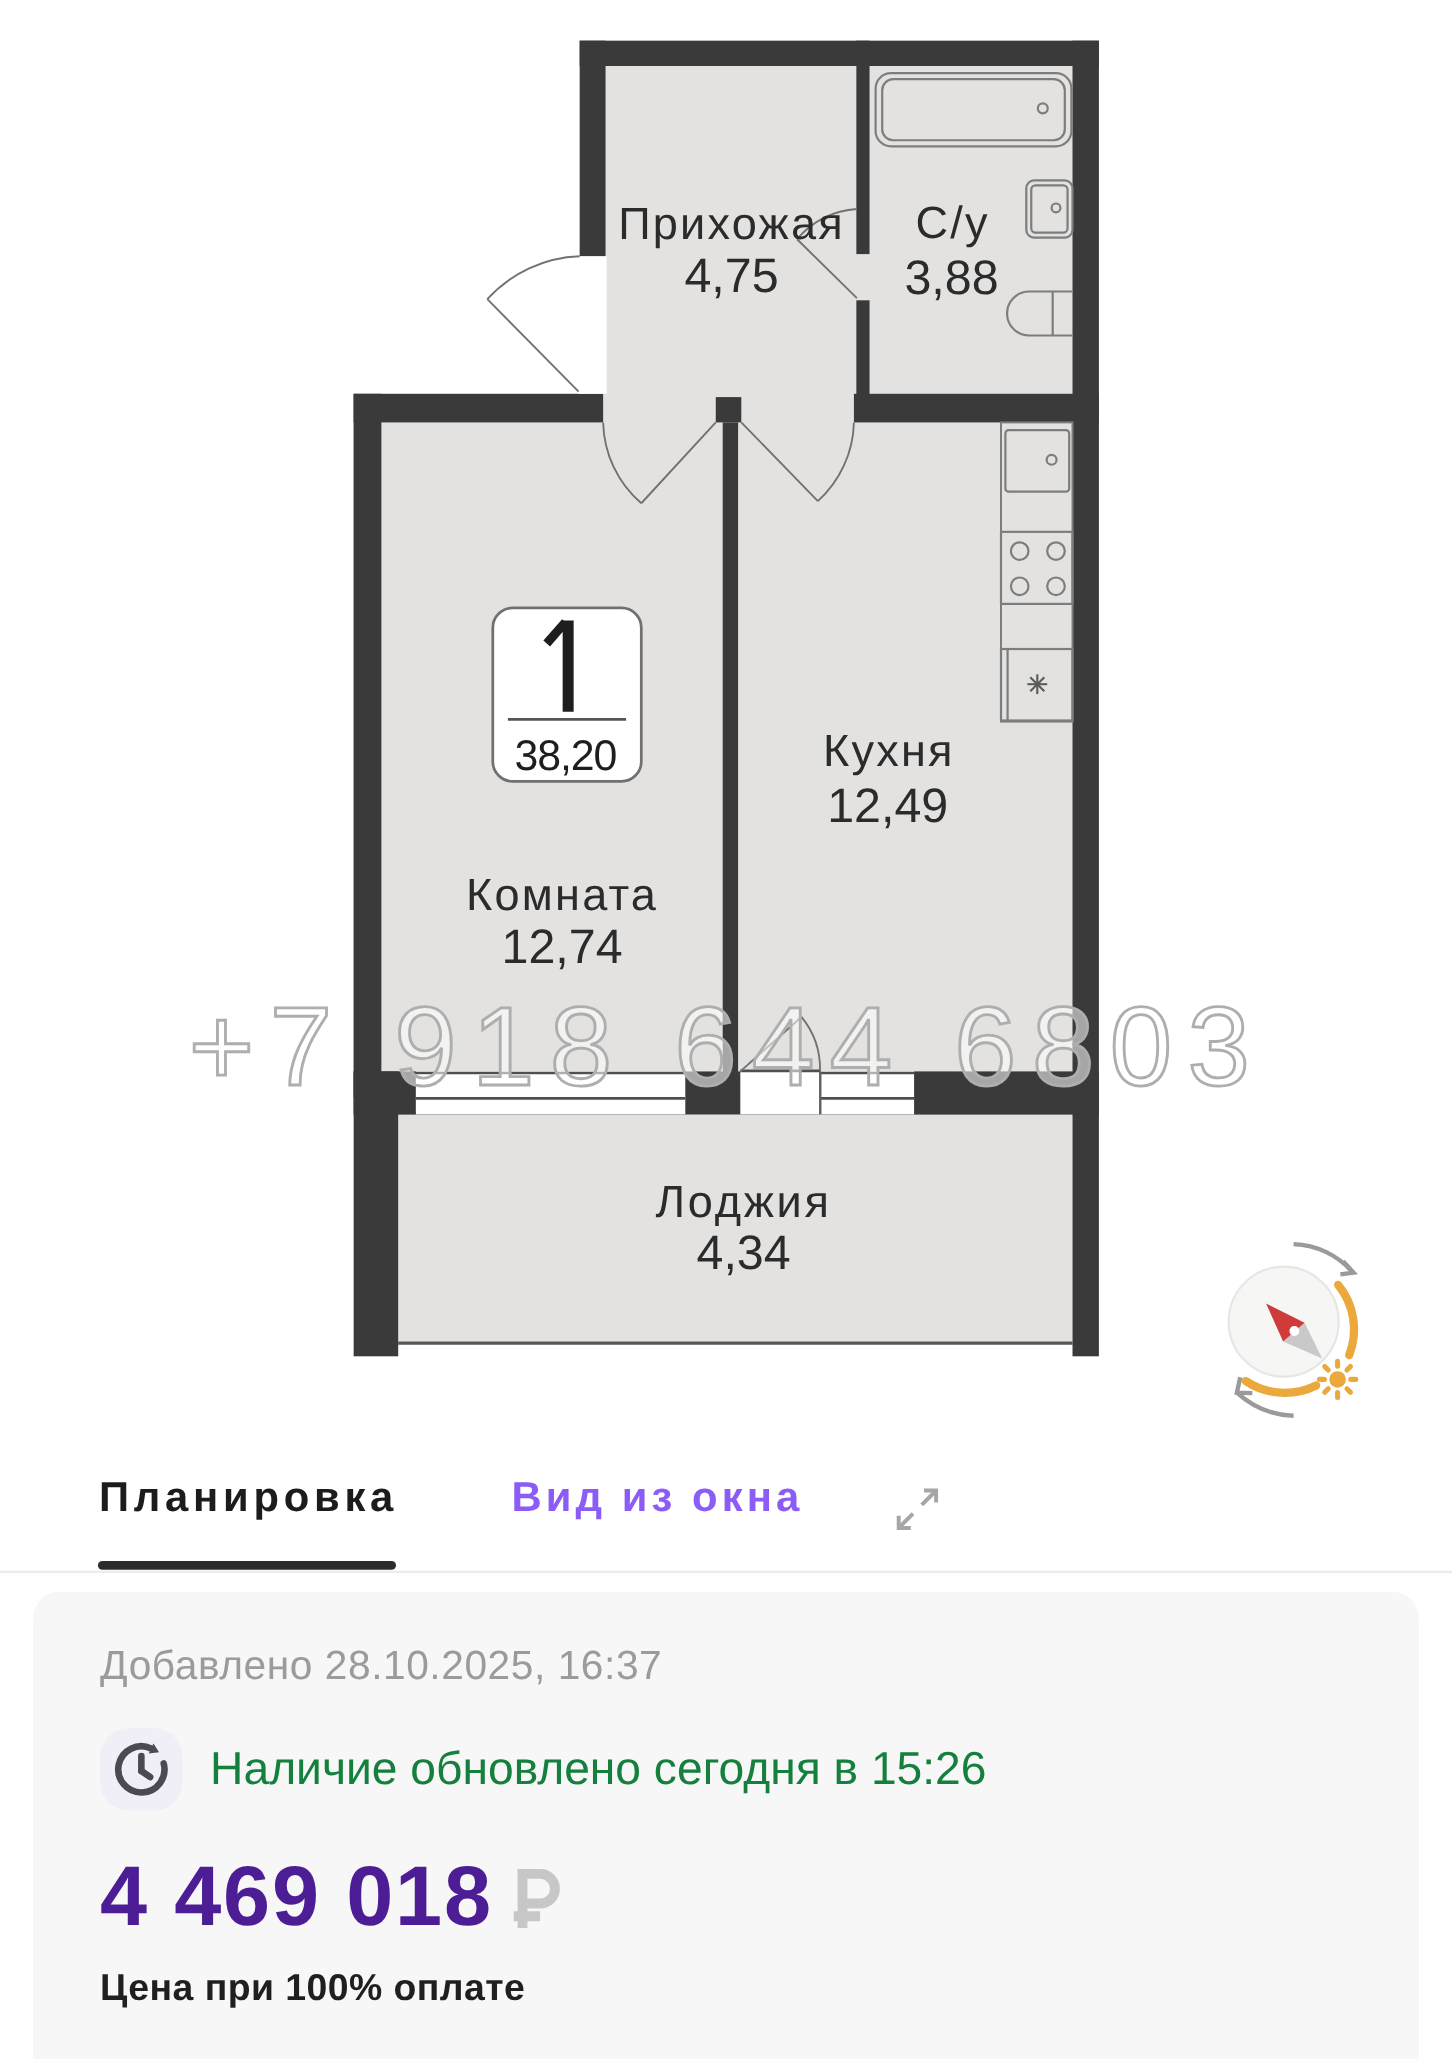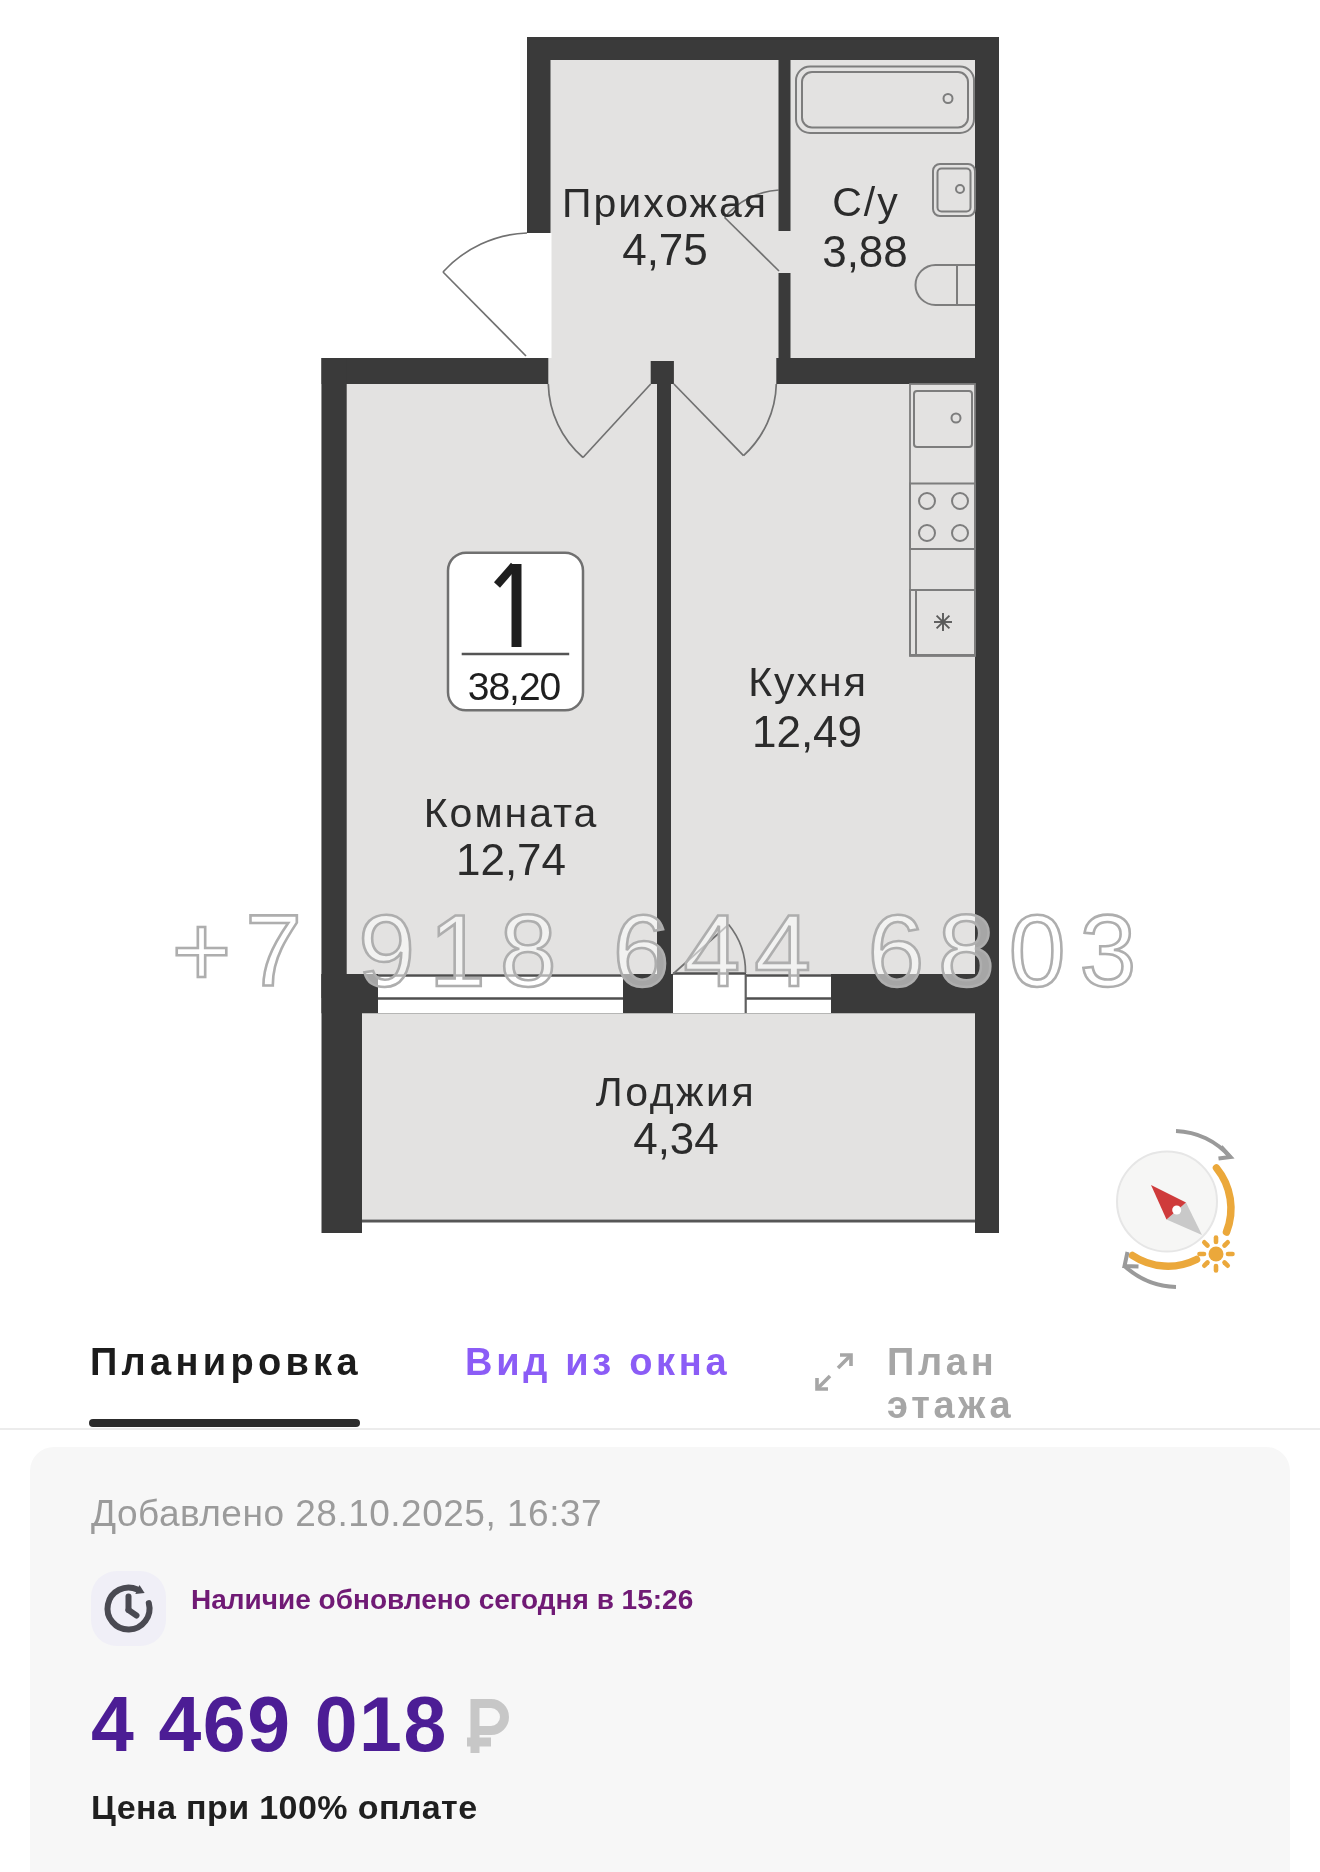--- a/index.html
+++ b/index.html
@@ -221,40 +221,39 @@
 
   <svg class="abs" style="left:810px;top:12px" width="48" height="48" viewBox="0 0 48 48">
     <g stroke="#a6a6a6" stroke-width="3.6" fill="none">
       <line x1="7" y1="41" x2="20" y2="28"></line>
       <path d="M 7 30 L 7 41 L 18 41"></path>
       <line x1="41" y1="7" x2="28" y2="20"></line>
       <path d="M 30 7 L 41 7 L 41 18"></path>
     </g>
   </svg>
 
-  <div class="abs" style="left:887px;top:5px;font-size:38px;font-weight:bold;letter-spacing:3.7px;color:#a6a6a6;">План этажа</div>
 
   <div class="abs" style="left:0;top:92px;width:1320px;height:2px;background:#ececec;"></div>
 </div>
 
 <div class="abs" style="left:30px;top:1447px;width:1260px;height:450px;background:#f7f7f7;border-radius:24px;"></div>
 
 <div class="abs" style="left:91px;top:1493px;font-size:37px;letter-spacing:0.5px;color:#9b9b9b;">Добавлено 28.10.2025, 16:37</div>
 
 <svg class="abs" style="left:91px;top:1571px" width="75" height="75" viewBox="0 0 75 75">
   <rect x="0" y="0" width="75" height="75" rx="26" fill="#f0eff7"></rect>
   <g stroke="#4a4a52" stroke-width="6" fill="none" stroke-linecap="round">
     <path d="M 57.8 32.1 A 21 21 0 1 1 46.4 18.5"></path>
     <path d="M 53.6 21.9 L 44.3 23 L 48.5 14 Z" fill="#4a4a52" stroke="none"></path>
     <line x1="37.5" y1="25.5" x2="37.5" y2="39"></line>
     <line x1="37.5" y1="39" x2="45.5" y2="44.5"></line>
   </g>
 </svg>
 
-<div class="abs" style="left:191px;top:1584px;font-size:28px;font-weight:bold;color:#701a75;">Наличие обновлено сегодня в 15:26</div>
+<div class="abs" style="left:191px;top:1584px;font-size:42px;font-weight:normal;color:#15803d;">Наличие обновлено сегодня в 15:26</div>
 
 <div class="abs" style="left:91px;top:1680px;font-size:77px;font-weight:bold;letter-spacing:1.6px;color:#4c1d95;">4 469 018</div>
 
 <svg class="abs" style="left:465px;top:1699px" width="48" height="54" viewBox="0 0 48 54">
   <g stroke="#c7c7c7" stroke-width="9" fill="none">
     <path d="M 10 54 L 10 4.5 L 26 4.5 A 13.5 13.5 0 0 1 26 31.5 L 10 31.5"></path>
     <line x1="2" y1="43" x2="26" y2="43"></line>
   </g>
 </svg>
 

